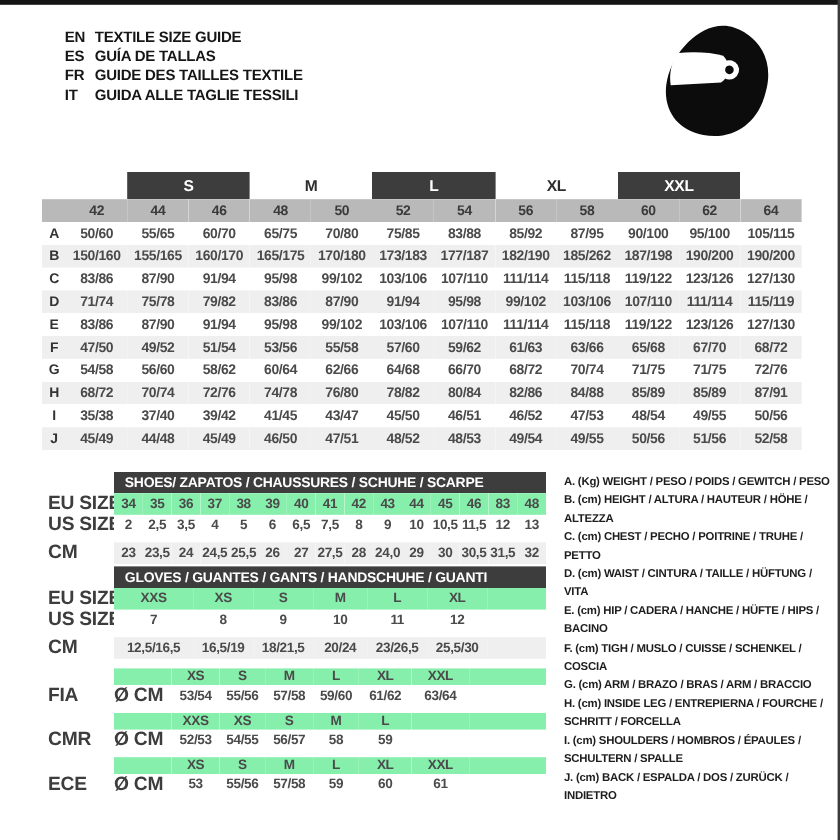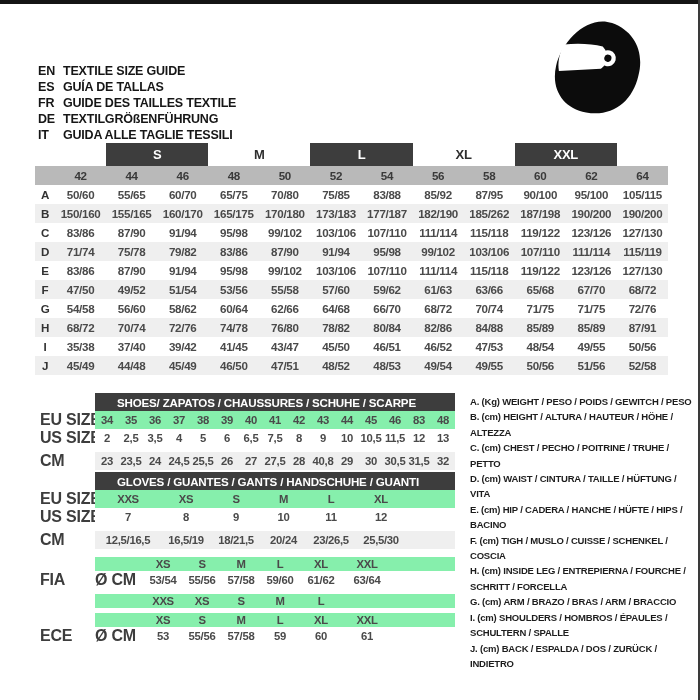--- a/index.html
+++ b/index.html
@@ -4,21 +4,21 @@
 <style>
   html,body{margin:0;padding:0;}
   body{
     width:700px;height:700px;position:relative;background:#ffffff;
     font-family:"Liberation Sans", sans-serif;color:#3c3c3c;overflow:hidden;
   }
   .topbar{position:absolute;top:0;left:0;width:700px;height:4px;background:#141414;}
   .rightbar{position:absolute;top:0;right:0;width:2px;height:700px;background:#3a3a3a;}
 
   
-  .langs{position:absolute;left:38px;top:23px;margin-top:40px;}
+  .langs{position:absolute;left:54px;top:23px;}
   .lang-row{display:flex;font-weight:bold;font-size:12.5px;line-height:16px;color:#161616;letter-spacing:-0.2px;}
   .lang-code{width:25px;}
 
   .helmet-logo{position:absolute;left:548px;top:16px;width:100px;height:104px;}
 
   
   table{border-collapse:collapse;table-layout:fixed;}
   .main-table{position:absolute;left:35px;top:143px;width:633px;}
   .main-table td{padding:0;text-align:center;font-weight:bold;font-size:11.6px;
     color:#4a4a4a;height:19px;letter-spacing:-0.3px;white-space:nowrap;overflow:hidden;}
@@ -27,21 +27,21 @@
   .main-table .size-row td{background:#b9b9b9;color:#3a3a3a;}
   .main-table tr.alt td{background:#efefef;}
   .main-table td.row-letter{color:#333;}
 
   
   .section-table{position:absolute;left:40px;width:415px;}
   .section-table td{padding:0;height:18px;text-align:center;font-weight:bold;
     font-size:11.3px;color:#4a4a4a;letter-spacing:-0.3px;white-space:nowrap;overflow:hidden;}
   .section-table td.row-label{text-align:left;font-size:16px;color:#3d3d3d;letter-spacing:-0.2px;}
   .section-table td.sec-title-cell{background:#3d3d3d;color:#ffffff;text-align:left;
-    padding-left:22px;font-size:11.6px;height:16px;letter-spacing:-0.2px;}
+    padding-left:9px;font-size:11.6px;height:16px;letter-spacing:-0.2px;}
   .section-table td.bg-gray{background:#86efac;}
   .section-table td.bg-lgray{background:#efefef;}
   .section-table tr.spacer td{height:5px;background:transparent;}
   .section-table tr.hsize td{height:14px;}
   .section-table tr.hval td{height:17px;}
   #shoes-table{top:393px;}
   #gloves-table{top:472px;}
   #helmet-table{top:557px;}
 
   
@@ -59,24 +59,20 @@
       <span class="lang-code">EN</span>
       <span>TEXTILE SIZE GUIDE</span>
     </div>
     <div class="lang-row">
       <span class="lang-code">ES</span>
       <span>GUÍA DE TALLAS</span>
     </div>
     <div class="lang-row">
       <span class="lang-code">FR</span>
       <span>GUIDE DES TAILLES TEXTILE</span>
-    </div>
-    <div class="lang-row">
-      <span class="lang-code">DE</span>
-      <span>TEXTILGRÖßENFÜHRUNG</span>
     </div>
     <div class="lang-row">
       <span class="lang-code">IT</span>
       <span>GUIDA ALLE TAGLIE TESSILI</span>
     </div>
   </div>
 
 <div class="helmet-logo">
   <svg viewBox="0 0 100 100" width="100" height="104">
     <g transform="rotate(15 50 50)">
@@ -323,21 +319,21 @@
         <td class="row-label">CM</td>
         <td class="bg-lgray">23</td>
         <td class="bg-lgray">23,5</td>
         <td class="bg-lgray">24</td>
         <td class="bg-lgray">24,5</td>
         <td class="bg-lgray">25,5</td>
         <td class="bg-lgray">26</td>
         <td class="bg-lgray">27</td>
         <td class="bg-lgray">27,5</td>
         <td class="bg-lgray">28</td>
-        <td class="bg-lgray">40,8</td>
+        <td class="bg-lgray">24,0</td>
         <td class="bg-lgray">29</td>
         <td class="bg-lgray">30</td>
         <td class="bg-lgray">30,5</td>
         <td class="bg-lgray">31,5</td>
         <td class="bg-lgray">32</td>
       </tr>
     </tbody>
 </table>
 
 <table class="section-table" id="gloves-table">
@@ -434,20 +430,31 @@
         <td></td>
         <td class="bg-gray"></td>
         <td class="bg-gray">XXS</td>
         <td class="bg-gray">XS</td>
         <td class="bg-gray">S</td>
         <td class="bg-gray">M</td>
         <td class="bg-gray">L</td>
         <td class="bg-gray"></td>
         <td class="bg-gray"></td>
       </tr>
+      <tr class="hval">
+        <td class="row-label">CMR</td>
+        <td class="row-label">Ø CM</td>
+        <td>52/53</td>
+        <td>54/55</td>
+        <td>56/57</td>
+        <td>58</td>
+        <td>59</td>
+        <td></td>
+        <td></td>
+      </tr>
       <tr class="spacer">
         <td colspan="9"></td>
       </tr>
       <tr class="hsize">
         <td></td>
         <td class="bg-gray"></td>
         <td class="bg-gray">XS</td>
         <td class="bg-gray">S</td>
         <td class="bg-gray">M</td>
         <td class="bg-gray">L</td>
@@ -469,17 +476,17 @@
     </tbody>
 </table>
 
 <div class="legend">
     <div class="legend-item">A. (Kg) WEIGHT / PESO / POIDS / GEWITCH / PESO</div>
     <div class="legend-item">B. (cm) HEIGHT / ALTURA / HAUTEUR / HÖHE / ALTEZZA</div>
     <div class="legend-item">C. (cm) CHEST / PECHO / POITRINE / TRUHE / PETTO</div>
     <div class="legend-item">D. (cm) WAIST / CINTURA / TAILLE / HÜFTUNG / VITA</div>
     <div class="legend-item">E. (cm) HIP / CADERA / HANCHE / HÜFTE / HIPS / BACINO</div>
     <div class="legend-item">F. (cm) TIGH / MUSLO / CUISSE / SCHENKEL / COSCIA</div>
+    <div class="legend-item">G. (cm) ARM / BRAZO / BRAS / ARM / BRACCIO</div>
     <div class="legend-item">H. (cm) INSIDE LEG / ENTREPIERNA / FOURCHE / SCHRITT / FORCELLA</div>
-    <div class="legend-item">G. (cm) ARM / BRAZO / BRAS / ARM / BRACCIO</div>
     <div class="legend-item">I. (cm) SHOULDERS / HOMBROS / ÉPAULES / SCHULTERN / SPALLE</div>
     <div class="legend-item">J. (cm) BACK / ESPALDA / DOS / ZURÜCK / INDIETRO</div>
   </div>
 
 </body></html>

